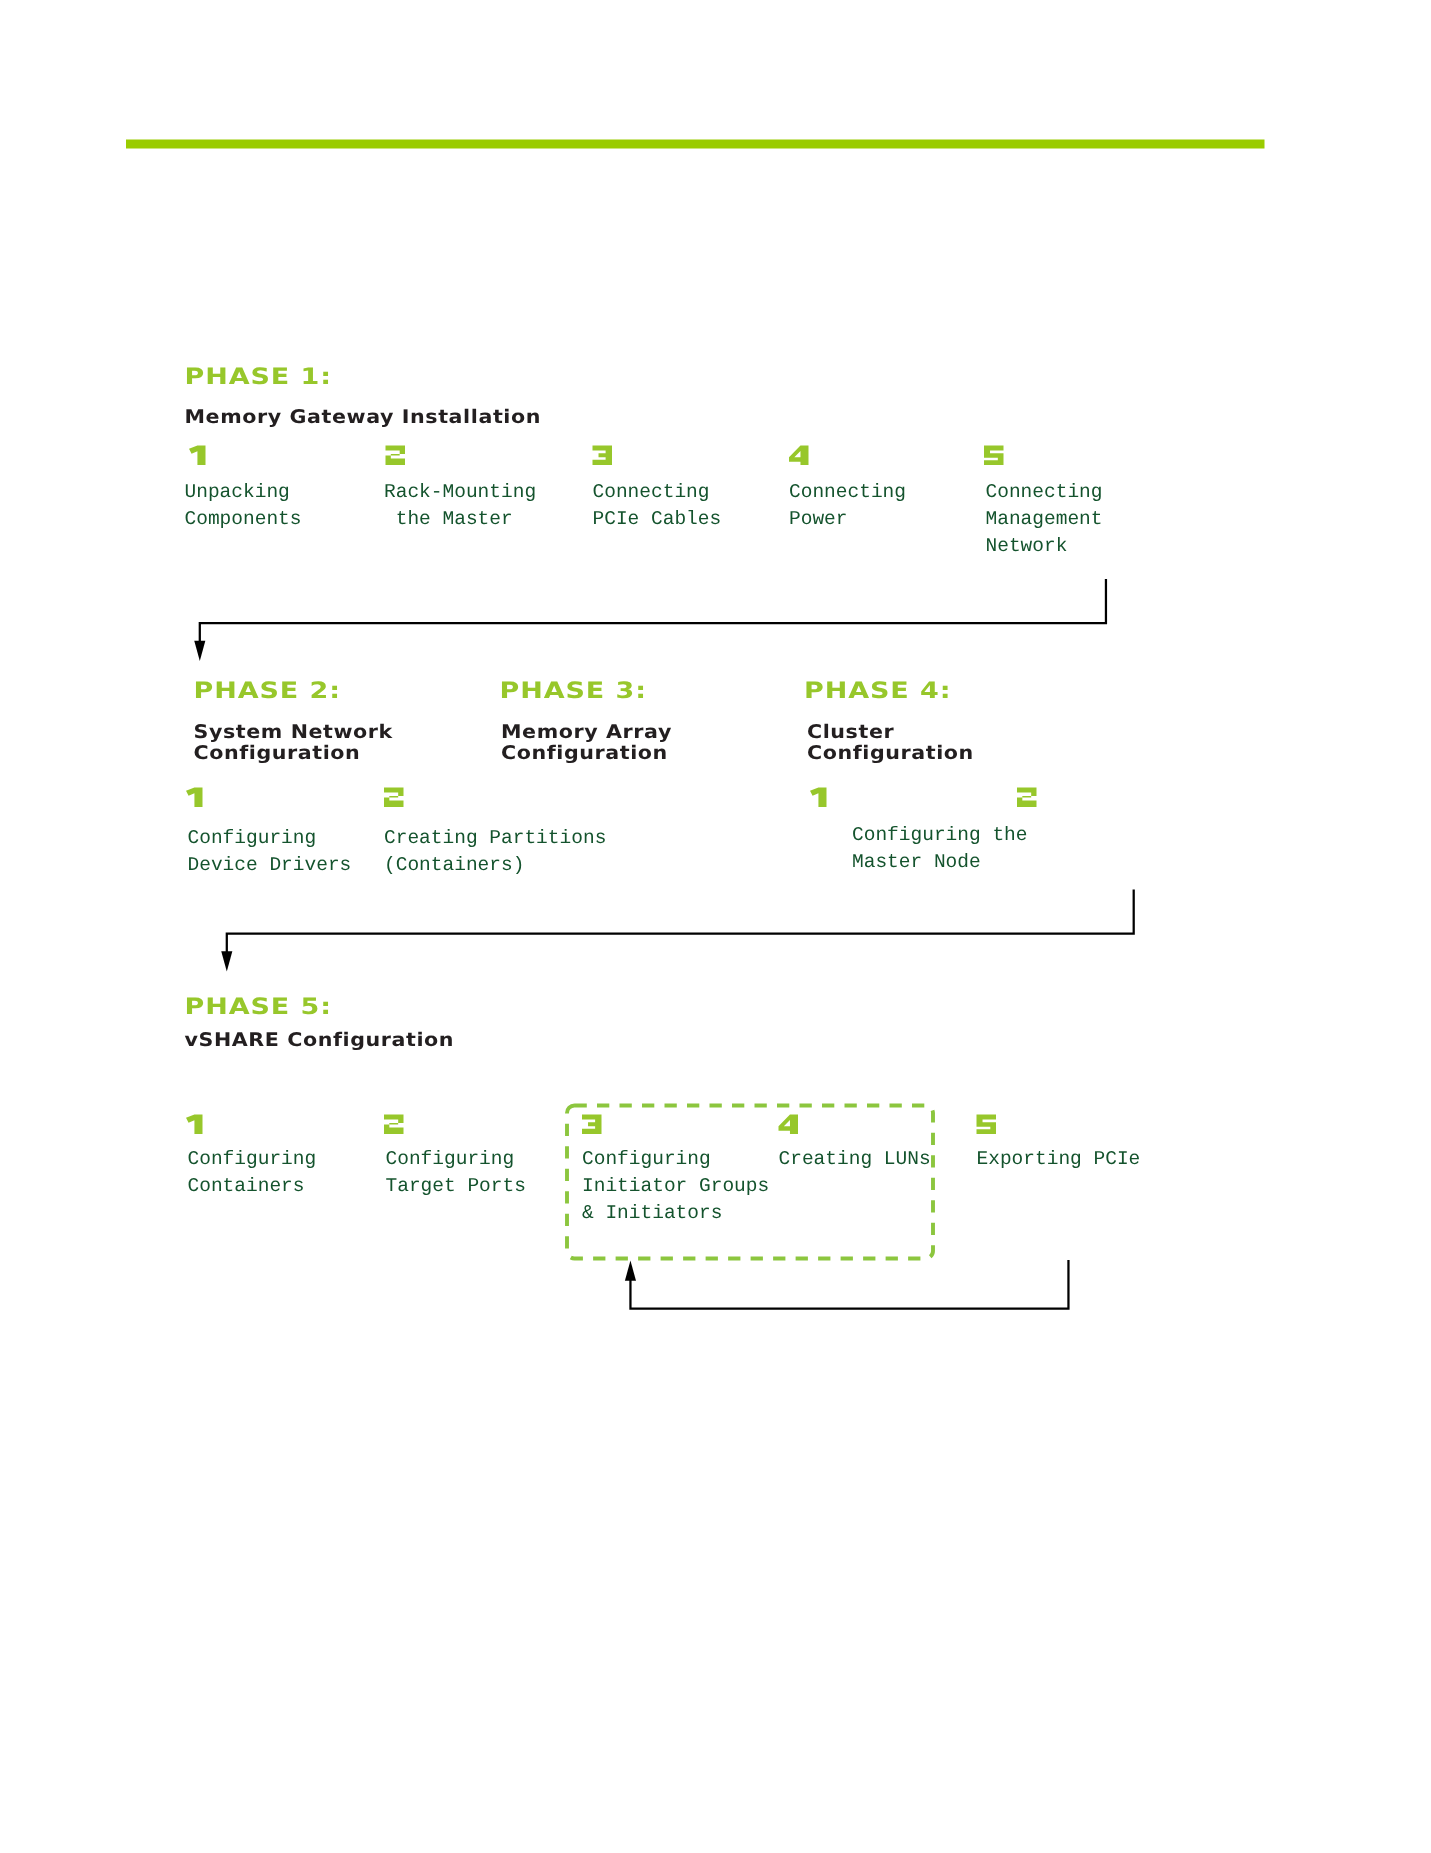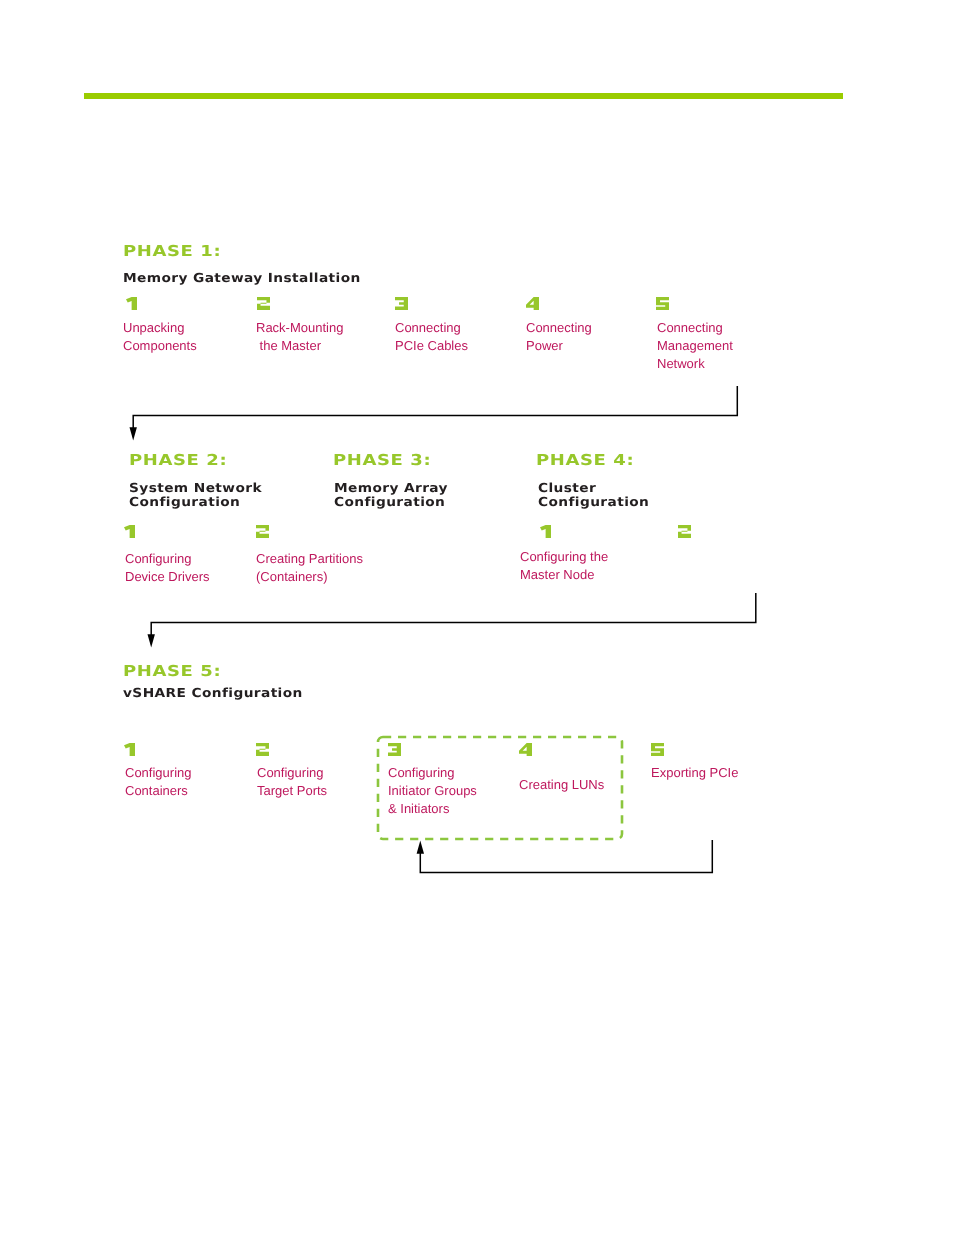--- a/index.html
+++ b/index.html
@@ -34,22 +34,22 @@
     font-family:"DejaVu Sans",sans-serif;
     font-weight:bold; font-size:12.5px; letter-spacing:0.35px;
     color:#231f20; white-space:pre; line-height:14px;
     transform:scaleX(1.1); transform-origin:left top;
   }
   svg.step-num {
     position:absolute; overflow:visible;
   }
   .step-text {
     position:absolute;
-    font-family:Liberation Sans, sans-serif;
-    font-size:13px; line-height:18px; color:#be185d; white-space:pre;
+    font-family:Liberation Mono, monospace;
+    font-size:13px; line-height:18px; color:#14532d; white-space:pre;
   }
 
   svg.dash-box {
     position:absolute; left:374px; top:733px; width:254px; height:112px;
     overflow:visible; pointer-events:none;
   }
 
   svg.connectors {
     position:absolute; left:0; top:0; width:954px; height:1235px;
     pointer-events:none;
@@ -122,21 +122,21 @@
   <div class="phase-title" style="left:334px;top:481px;">Memory Array
 Configuration</div>
 
   <div class="phase-label" style="left:536px;top:453px;">PHASE 4:</div>
   <div class="phase-title" style="left:538px;top:481px;">Cluster
 Configuration</div>
   <svg class="step-num" style="left:540px;top:525px;width:11px;height:13px;" viewBox="0 0 90 120" preserveAspectRatio="none">
       <title>1</title>
       <path d="M46,0 L90,0 L90,120 L46,120 L46,36 L14,50 L0,20 Z" fill="#97c72b" fill-rule="evenodd"></path>
     </svg>
-  <div class="step-text" style="left:520px;top:548px;">Configuring the
+  <div class="step-text" style="left:568px;top:548px;">Configuring the
 Master Node</div>
   <svg class="step-num" style="left:678px;top:525px;width:13px;height:13px;" viewBox="0 0 110 120" preserveAspectRatio="none">
       <title>2</title>
       <path d="M0,0 L110,0 L110,52 L30,52 L30,80 L110,80 L110,120 L0,120 L0,62 L80,62 L80,30 L0,30 Z" fill="#97c72b" fill-rule="evenodd"></path>
     </svg>
 
   <div class="phase-label" style="left:123px;top:664px;">PHASE 5:</div>
   <div class="phase-title" style="left:123px;top:686px;">vSHARE Configuration</div>
 
   <svg class="dash-box" viewBox="0 0 254 112">
@@ -162,21 +162,21 @@
       <path d="M0,0 L110,0 L110,120 L0,120 L0,88 L74,88 L74,72 L34,72 L34,48 L74,48 L74,30 L0,30 Z" fill="#97c72b" fill-rule="evenodd"></path>
     </svg>
   <div class="step-text" style="left:388px;top:764px;">Configuring
 Initiator Groups
 &amp; Initiators</div>
 
   <svg class="step-num" style="left:519px;top:743px;width:13px;height:13px;" viewBox="0 0 102 120" preserveAspectRatio="none">
       <title>4</title>
       <path d="M60,0 L102,0 L102,120 L60,120 L60,100 L0,100 L0,72 Z M28,72 L60,72 L60,34 Z" fill="#97c72b" fill-rule="evenodd"></path>
     </svg>
-  <div class="step-text" style="left:519px;top:764px;margin-top:12px;">Creating LUNs</div>
+  <div class="step-text" style="left:519px;top:764px;">Creating LUNs</div>
 
   <svg class="step-num" style="left:651px;top:743px;width:13px;height:13px;" viewBox="0 0 110 120" preserveAspectRatio="none">
       <title>5</title>
       <path d="M0,0 L110,0 L110,30 L34,30 L34,48 L110,48 L110,120 L0,120 L0,90 L78,90 L78,76 L0,76 Z" fill="#97c72b" fill-rule="evenodd"></path>
     </svg>
   <div class="step-text" style="left:651px;top:764px;">Exporting PCIe</div>
 
   <svg class="connectors" viewBox="0 0 954 1235">
     <g fill="#000000" stroke="#000000">
       <g>

